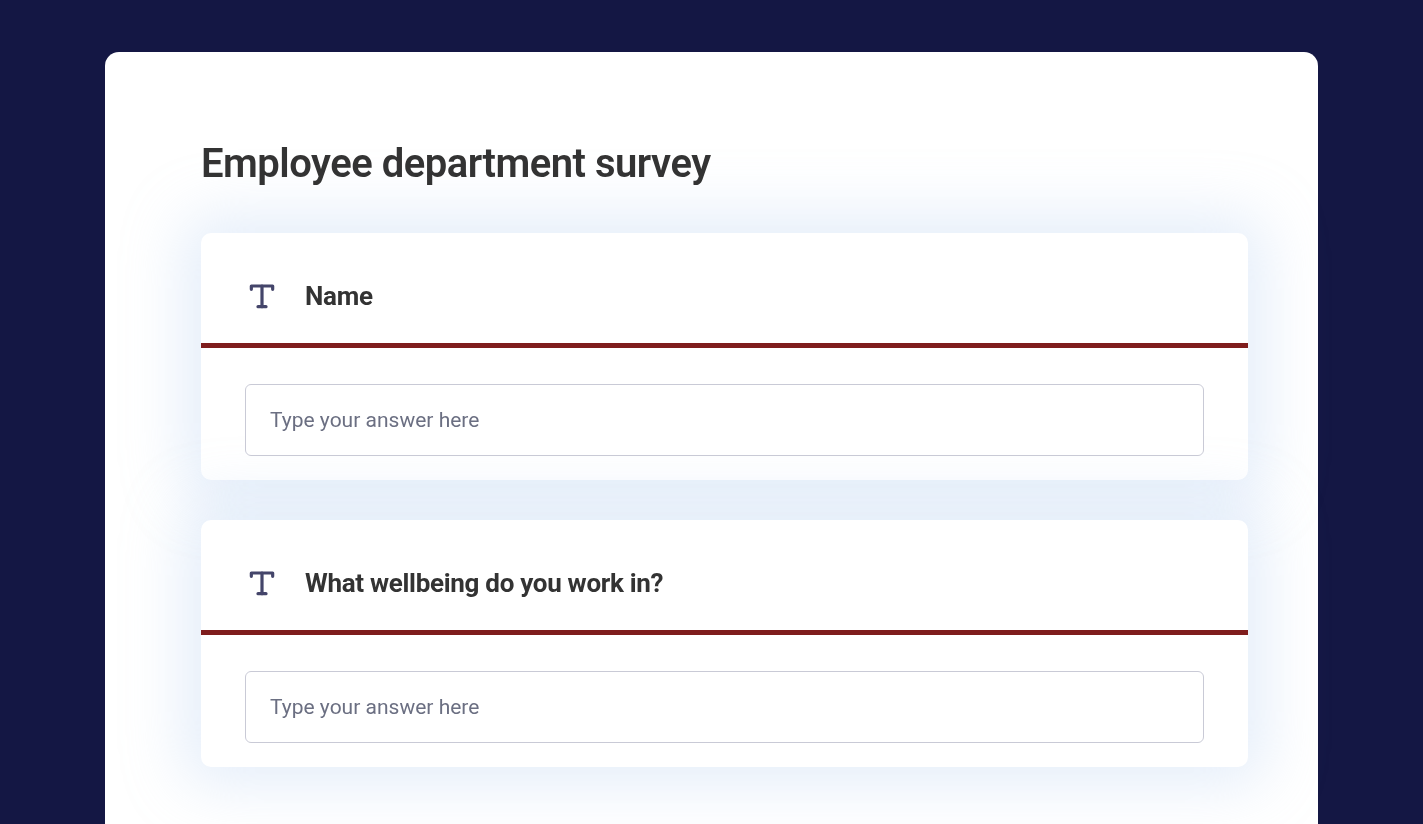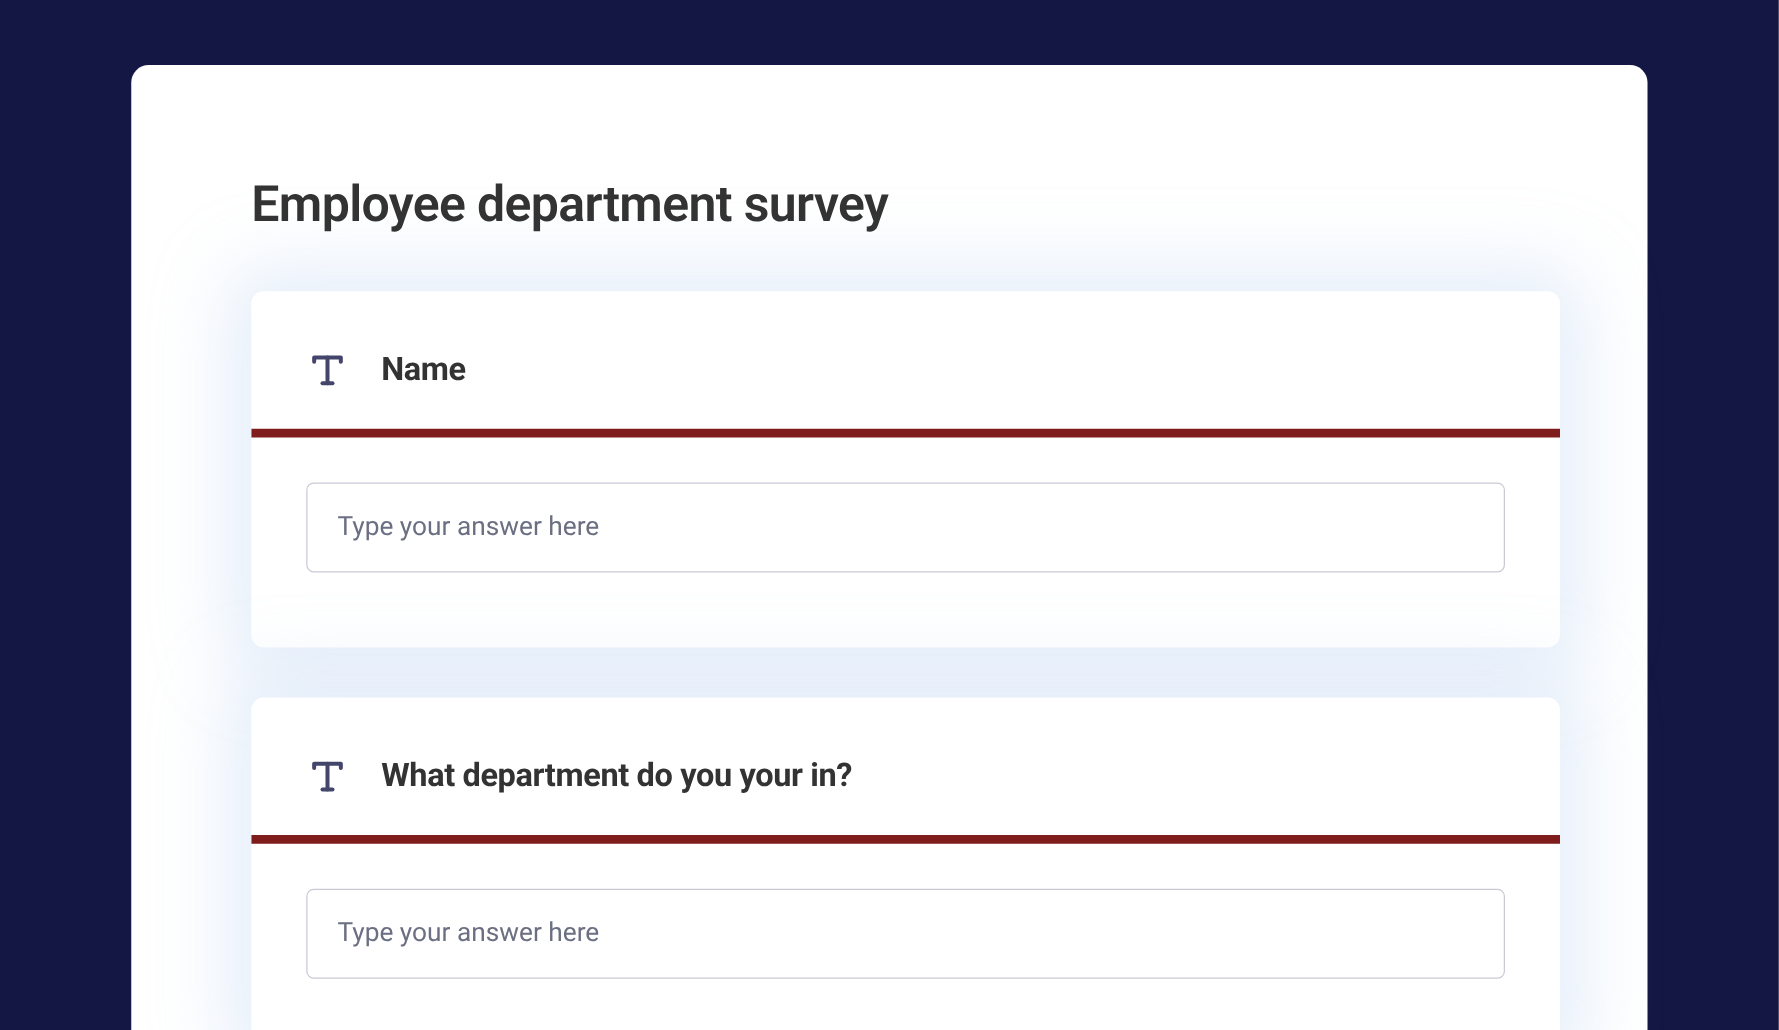--- a/index.html
+++ b/index.html
@@ -37,42 +37,42 @@
       border-radius: 10px;
       box-shadow: 0 0 60px 18px rgba(180, 205, 240, 0.35);
       overflow: hidden;
       margin-bottom: 40px;
     }
     .question-header {
       display: flex;
       align-items: center;
       gap: 26px;
       padding: 46px 44px 30px 44px;
-      border-bottom: 7px solid #7f1d1d;
+      border-bottom: 5px solid #7f1d1d;
     }
     .question-title {
       font-size: 26px;
       font-weight: 700;
       color: #333333;
       letter-spacing: -0.3px;
     }
     .icon-wrap {
       width: 34px;
       height: 34px;
       display: flex;
       align-items: center;
       justify-content: center;
       color: #44456a;
     }
     .icon-wrap svg {
       width: 32px;
       height: 32px;
     }
     .question-body {
-      padding: 36px 44px 60px 44px;
+      padding: 36px 44px 24px 44px;
     }
     .answer-input {
       width: 100%;
       height: 72px;
       border: 1px solid #c9cad6;
       border-radius: 6px;
       font-size: 21px;
       padding: 0 24px;
       color: #333333;
       outline: none;
@@ -108,20 +108,20 @@
 
   <div class="question-card">
     <div class="question-header">
       <span class="icon-wrap">
         <svg viewBox="0 0 24 24" fill="none" stroke="currentColor" stroke-width="2.4" stroke-linecap="round" stroke-linejoin="round">
           <polyline points="4 7 4 4.5 20 4.5 20 7"></polyline>
           <line x1="9" y1="20" x2="15" y2="20"></line>
           <line x1="12" y1="4.5" x2="12" y2="20"></line>
         </svg>
       </span>
-      <div class="question-title">What department do you your in?</div>
+      <div class="question-title">What wellbeing do you work in?</div>
     </div>
     <div class="question-body">
       <input type="text" class="answer-input" placeholder="Type your answer here" style="">
     </div>
   </div>
 
 </div>
 
 </body></html>

